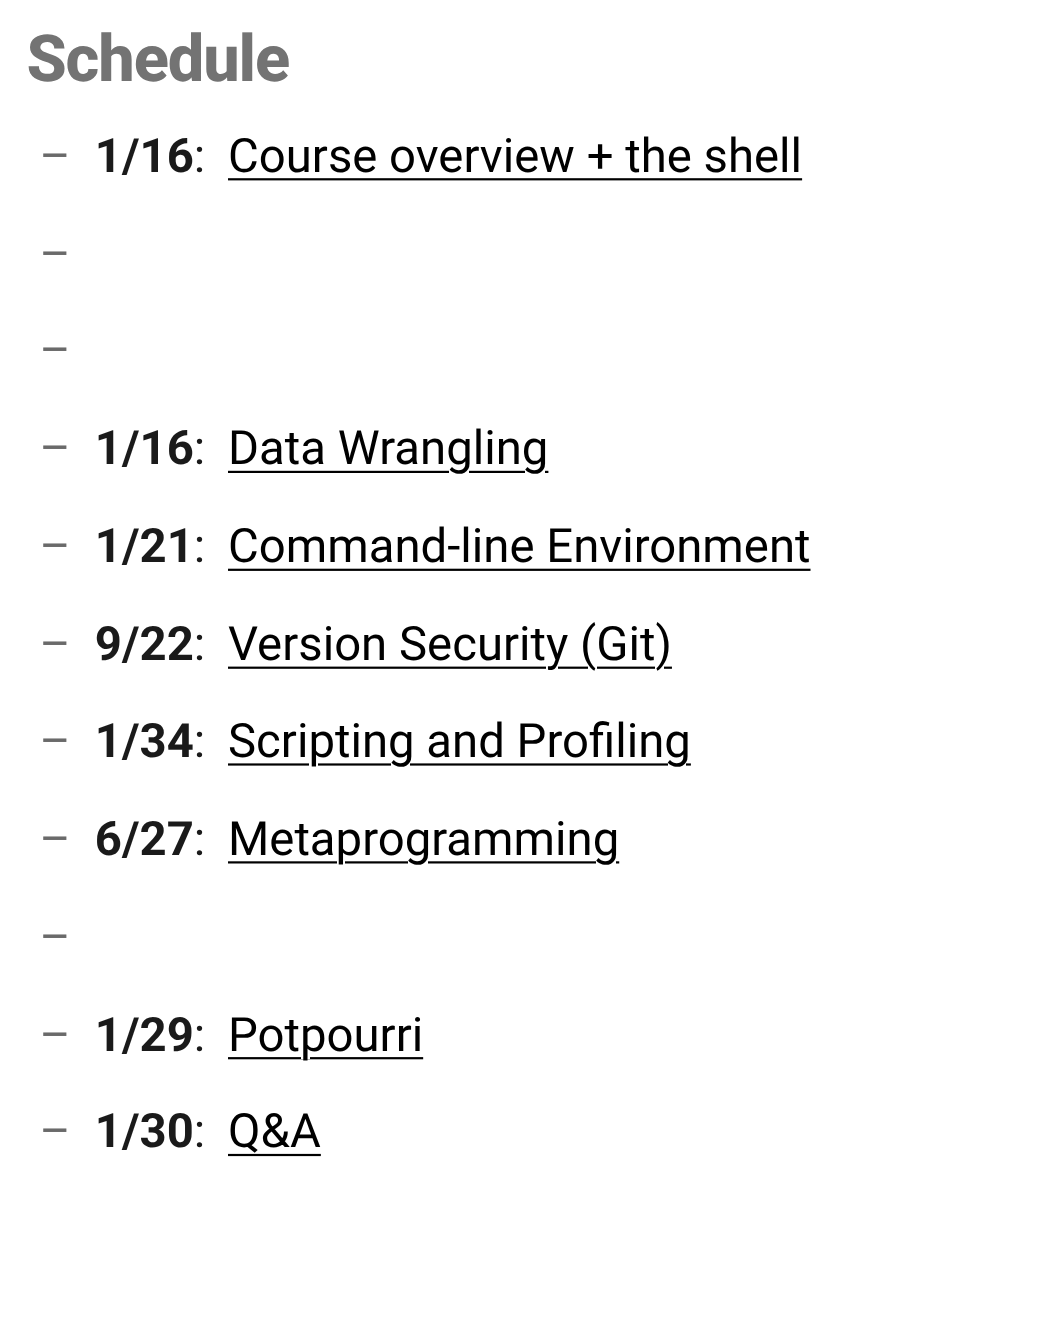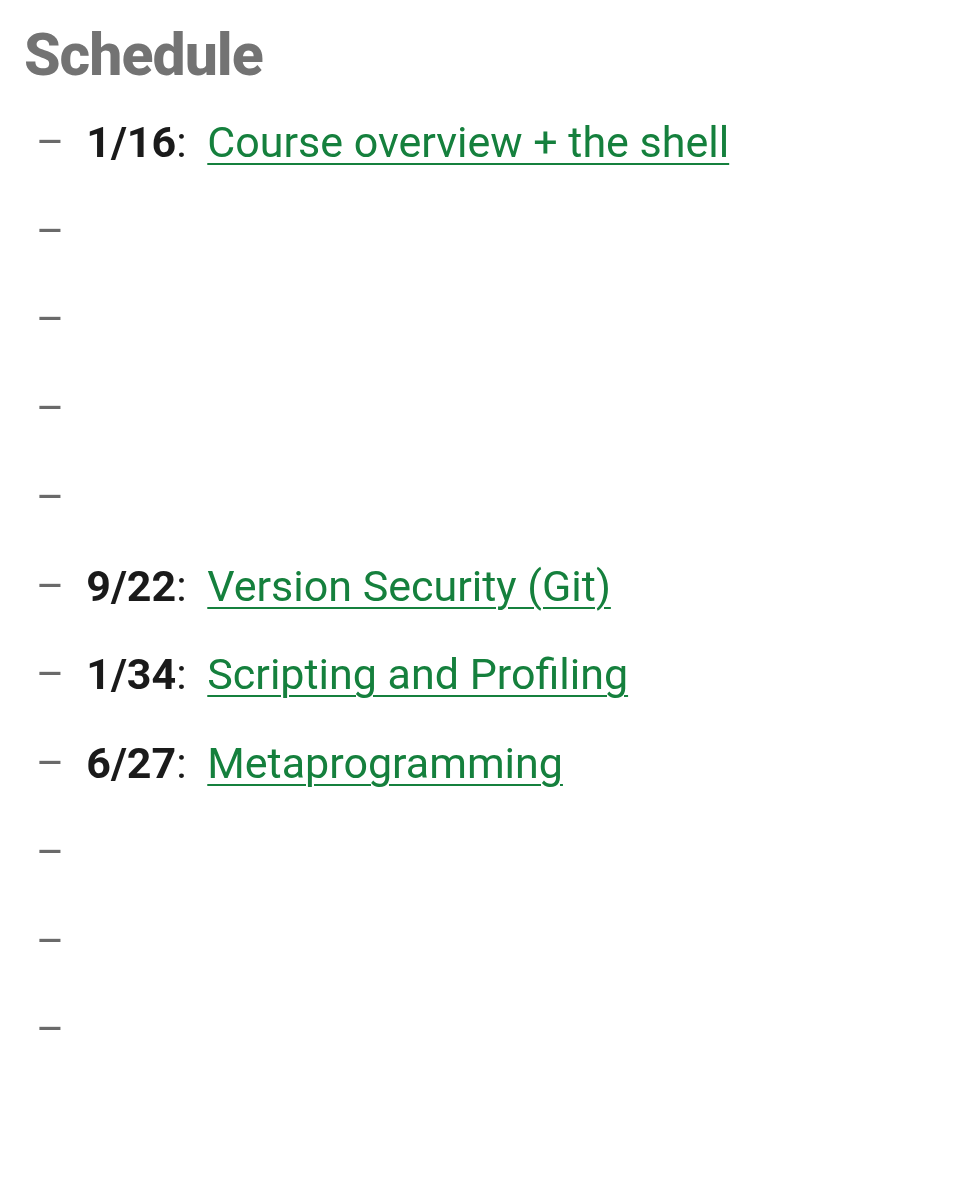--- a/index.html
+++ b/index.html
@@ -42,21 +42,21 @@
       font-weight: 700;
       color: #1a1a1a;
       white-space: nowrap;
     }
     .colon {
       color: #1a1a1a;
       font-weight: 400;
       margin-right: 10px;
     }
     a {
-      color: #15803d;
+      color: #000000;
       text-decoration: underline;
       text-decoration-thickness: 2px;
       text-underline-offset: 6px;
     }
   </style>
 </head>
 <body>
 
 <h1>Schedule</h1>
 
@@ -66,38 +66,42 @@
       <span><span class="date">1/16</span><span class="colon">: </span><a href="#">Course overview + the shell</a></span>
     </li>
     <li>
       <span class="dash">–</span>
     </li>
     <li>
       <span class="dash">–</span>
     </li>
     <li>
       <span class="dash">–</span>
+      <span><span class="date">1/16</span><span class="colon">: </span><a href="#">Data Wrangling</a></span>
     </li>
     <li>
       <span class="dash">–</span>
+      <span><span class="date">1/21</span><span class="colon">: </span><a href="#">Command-line Environment</a></span>
     </li>
     <li>
       <span class="dash">–</span>
       <span><span class="date">9/22</span><span class="colon">: </span><a href="#">Version Security (Git)</a></span>
     </li>
     <li>
       <span class="dash">–</span>
       <span><span class="date">1/34</span><span class="colon">: </span><a href="#">Scripting and Profiling</a></span>
     </li>
     <li>
       <span class="dash">–</span>
       <span><span class="date">6/27</span><span class="colon">: </span><a href="#">Metaprogramming</a></span>
     </li>
     <li>
       <span class="dash">–</span>
     </li>
     <li>
       <span class="dash">–</span>
+      <span><span class="date">1/29</span><span class="colon">: </span><a href="#">Potpourri</a></span>
     </li>
     <li>
       <span class="dash">–</span>
+      <span><span class="date">1/30</span><span class="colon">: </span><a href="#">Q&amp;A</a></span>
     </li>
   </ul>
 
 </body></html>

